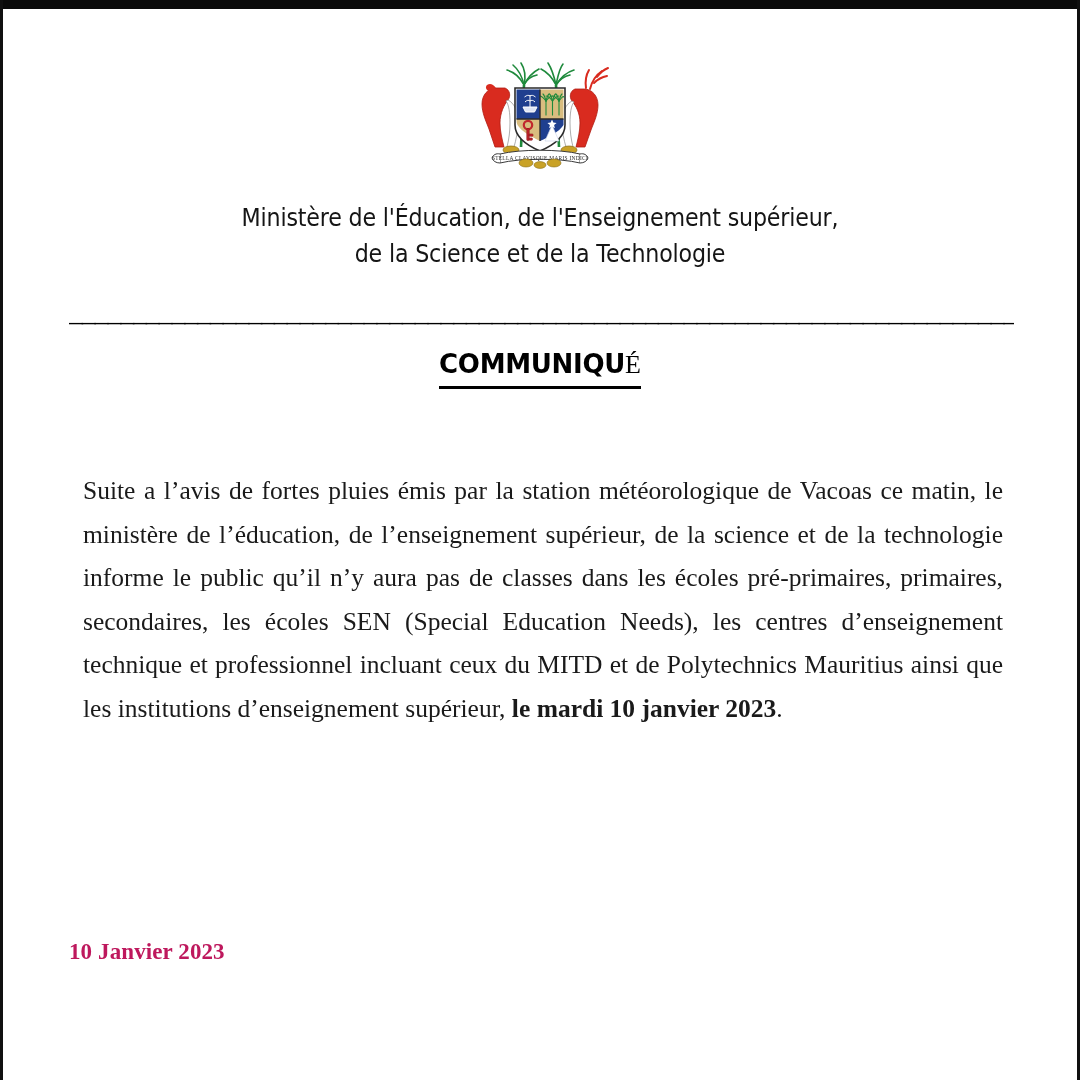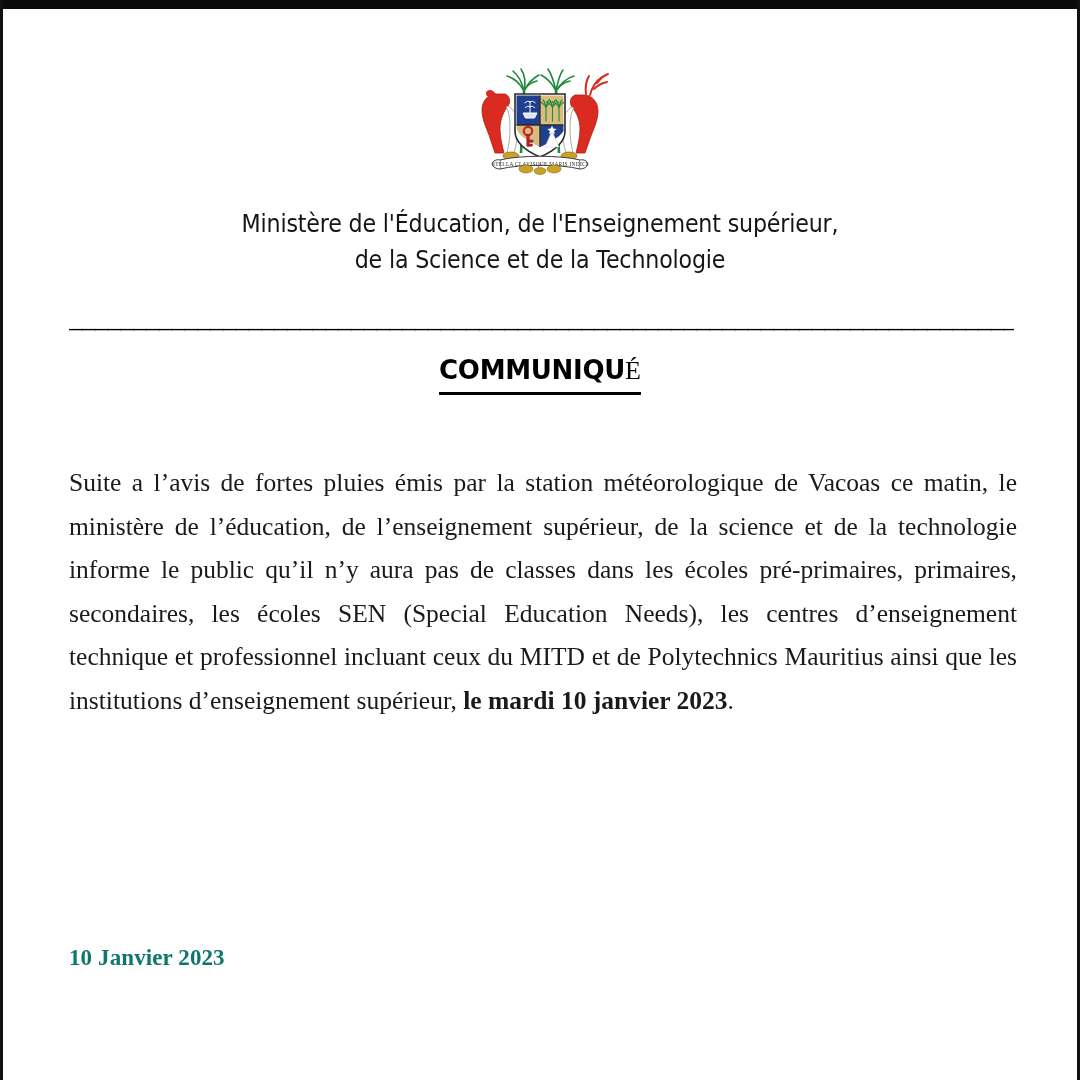--- a/index.html
+++ b/index.html
@@ -40,21 +40,21 @@
   .edge-right {
     position: absolute;
     top: 0; right: 0;
     width: 3px;
     height: 1080px;
     background: #101010;
   }
 
   .content {
     position: absolute;
-    top: 9px;
+    top: 3px;
     left: 3px;
     width: 1074px;
     height: 768px;
   }
 
   
   .crest-wrap {
     position: absolute;
     top: 52px;
     left: 0;
@@ -136,41 +136,41 @@
     left: 66px;
     width: 948px;
   }
   .para {
     text-align: justify;
     text-justify: inter-word;
     font-family: "Liberation Serif", serif;
     font-size: 25.5px;
     line-height: 43.5px;
     color: #1a1a1a;
-    margin: 0;
+    margin: 14px;
   }
   .para + .para {
     margin-top: 64px;
   }
   .para .b {
     font-weight: bold;
   }
   .last-line-natural {
     text-align-last: left;
   }
 
   
   .date-line {
     position: absolute;
     top: 936px;
     left: 66px;
     font-family: "Liberation Serif", serif;
     font-weight: bold;
     font-size: 23px;
-    color: #0f766e;
+    color: #be185d;
     letter-spacing: 0.1px;
   }
 </style>
 </head>
 <body>
 
 <div class="page">
 
   <div class="edge-top"></div>
   <div class="edge-left"></div>

